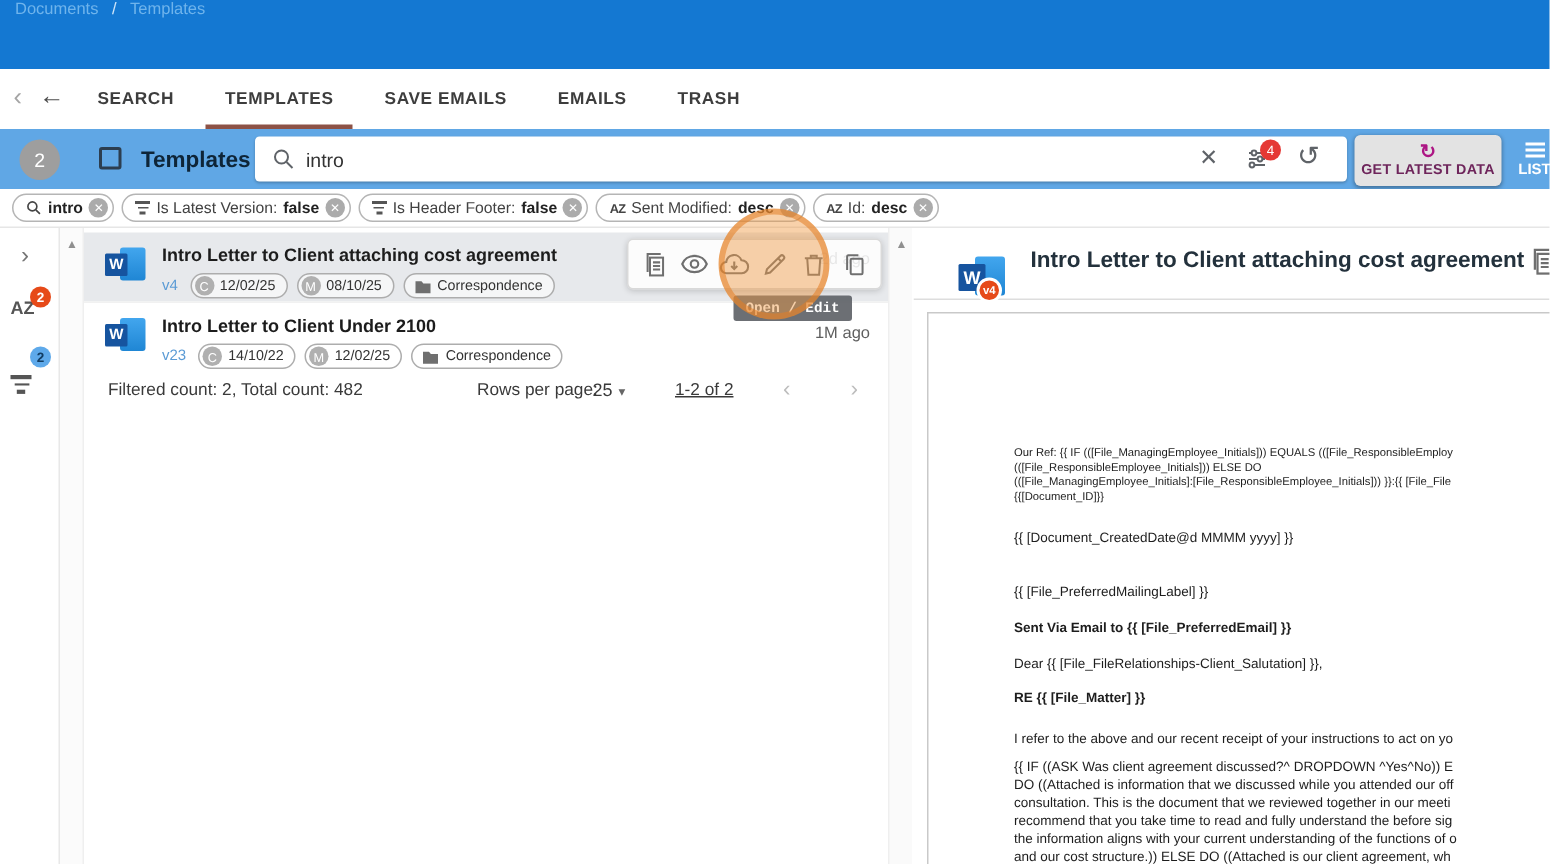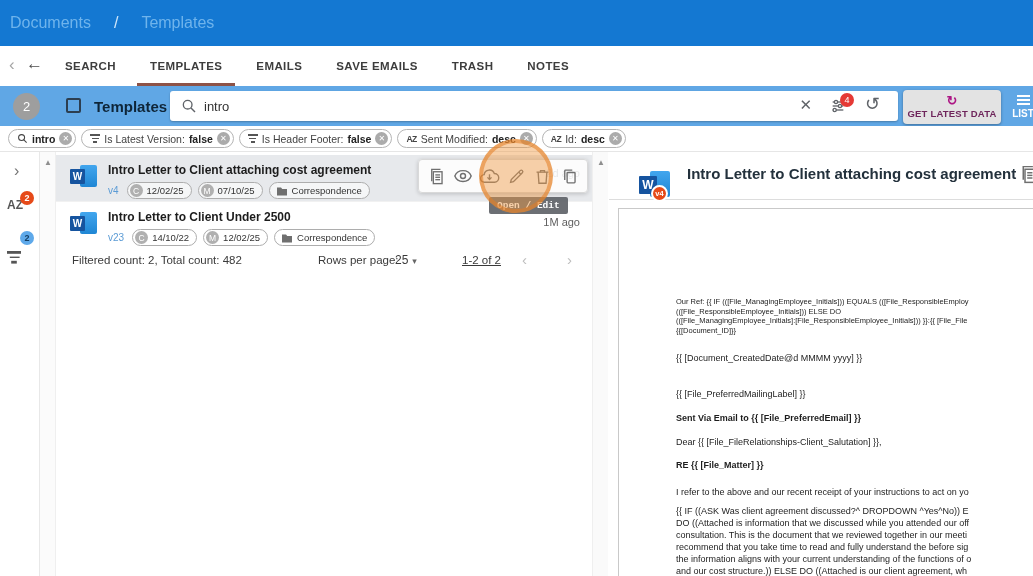--- a/index.html
+++ b/index.html
@@ -1,22 +1,22 @@
 <!DOCTYPE html>
 <html><head>
 <meta charset="utf-8">
 <style>
   * { margin:0; padding:0; box-sizing:border-box; }
   html,body { width:1033px; height:576px; overflow:hidden; background:#fff;
               font-family:"Liberation Sans", sans-serif; }
 
   
   .topbar { position:absolute; left:0; top:0; width:1033px; height:46px; background:#1478d2; }
-  .crumbs { position:absolute; left:10px; top:0; height:46px; display:flex; align-items:center;
-            gap:23px; font-size:16px; color:#6fb4ec; }
+  .crumbs { position:absolute; left:10px; top:0; height:46px; display:flex; 
+            gap:9px; font-size:11px; color:#6fb4ec; }
   .crumb-sep { color:#cfe6fa; }
 
   
   .tabbar { position:absolute; left:0; top:46px; width:1033px; height:40px; background:#fff; }
   .nav-chev { position:absolute; left:9px; top:9px; font-size:17px; color:#a5a5a5; cursor:pointer; }
   .nav-arrow { position:absolute; left:26px; top:8px; font-size:17px; color:#4d4d4d; cursor:pointer; }
   .tabs { position:absolute; left:48px; top:0; height:40px; display:flex; }
   .tab { position:relative; height:40px; display:flex; align-items:center; padding:0 17px;
          font-size:11.5px; font-weight:700; letter-spacing:.4px; color:#3d3d3d; cursor:pointer; }
   .tab.active::after { content:""; position:absolute; left:4px; right:4px; bottom:0; height:3px;
@@ -100,21 +100,21 @@
            display:flex; align-items:center; justify-content:center; }
   .mchip.folder { padding-left:6px; }
   .ago { position:absolute; right:12px; top:14px; font-size:11px; color:#5f5f5f; }
   .lrow.sel .ago { top:12px; }
 
   .lfooter { position:relative; height:28px; font-size:11.5px; color:#3a3a3a; }
   .lf-counts { position:absolute; left:16px; top:7px; }
   .lf-rpp { position:absolute; left:262px; top:7px; }
   .lf-25 { position:absolute; left:339px; top:6px; font-size:12px; cursor:pointer; }
   .lf-25 .c { font-size:9px; color:#666; margin-left:4px; }
-  .lf-range { position:absolute; left:406px; top:7px;text-decoration:underline; }
+  .lf-range { position:absolute; left:394px; top:7px;text-decoration:underline; }
   .lf-prev { position:absolute; left:466px; top:4px; font-size:15px; color:#bdbdbd; cursor:pointer; }
   .lf-next { position:absolute; left:511px; top:4px; font-size:15px; color:#bdbdbd; cursor:pointer; }
 
   
   .hovtools { position:absolute; left:418px; top:159px; width:170px; height:34px; border:1px solid #d9d9d9;
          border-radius:4px; background:rgba(255,255,255,.85); box-shadow:0 1px 4px rgba(0,0,0,.18);
          display:flex; align-items:center; justify-content:space-around; padding:0 4px; z-index:5; }
   .ht-btn { width:24px; height:24px; display:flex; align-items:center; justify-content:center; cursor:pointer; }
   .tooltip { position:absolute; left:489px; top:197px; background:rgba(95,99,104,.92); color:#fff;
          font-size:9.5px; font-weight:700; padding:3px 8px; border-radius:2px; z-index:6;font-family:Liberation Mono, monospace; }
@@ -154,24 +154,23 @@
     <span>Templates</span>
   </div>
 </div>
 
 <div class="tabbar">
   <span class="nav-chev">‹</span>
   <span class="nav-arrow">←</span>
   <div class="tabs">
     <div class="tab">SEARCH</div>
     <div class="tab active">TEMPLATES</div>
+    <div class="tab">SAVE EMAILS</div>
     <div class="tab">EMAILS</div>
-    <div class="tab">SAVE EMAILS</div>
     <div class="tab">TRASH</div>
-    <div class="tab">NOTES</div>
   </div>
 </div>
 
 <div class="searchbar">
   <div class="sel-count">2</div>
   <div class="cbx"></div>
   <div class="sb-title">Templates</div>
 
   <div class="search-input-box">
     <svg class="ic si-glass" width="16" height="16" viewBox="0 0 24 24">
@@ -290,40 +289,40 @@
     <div class="rowtext">
       <div class="rtitle">Intro Letter to Client attaching cost agreement</div>
       <div class="rmeta">
         <span class="ver">v4</span>
         <span class="mchip">
           <span class="mcircle">C</span>
           <span>12/02/25</span>
         </span>
         <span class="mchip">
           <span class="mcircle">M</span>
-          <span>07/10/25</span>
+          <span>08/10/25</span>
         </span>
         <span class="mchip folder">
           <svg class="ic" width="12" height="10" viewBox="0 0 24 20">
             <path d="M2 3h8l2.5 3H22v13H2z" fill="#6f6f6f"></path>
           </svg>
           <span>Correspondence</span>
         </span>
       </div>
     </div>
     <span class="ago">2d ago</span>
   </div>
 
   <div class="lrow">
     <div class="word-icon">
       <div class="wi-page"></div>
       <div class="wi-square">W</div>
     </div>
     <div class="rowtext">
-      <div class="rtitle">Intro Letter to Client Under 2500</div>
+      <div class="rtitle">Intro Letter to Client Under 2100</div>
       <div class="rmeta">
         <span class="ver">v23</span>
         <span class="mchip">
           <span class="mcircle">C</span>
           <span>14/10/22</span>
         </span>
         <span class="mchip">
           <span class="mcircle">M</span>
           <span>12/02/25</span>
         </span>

